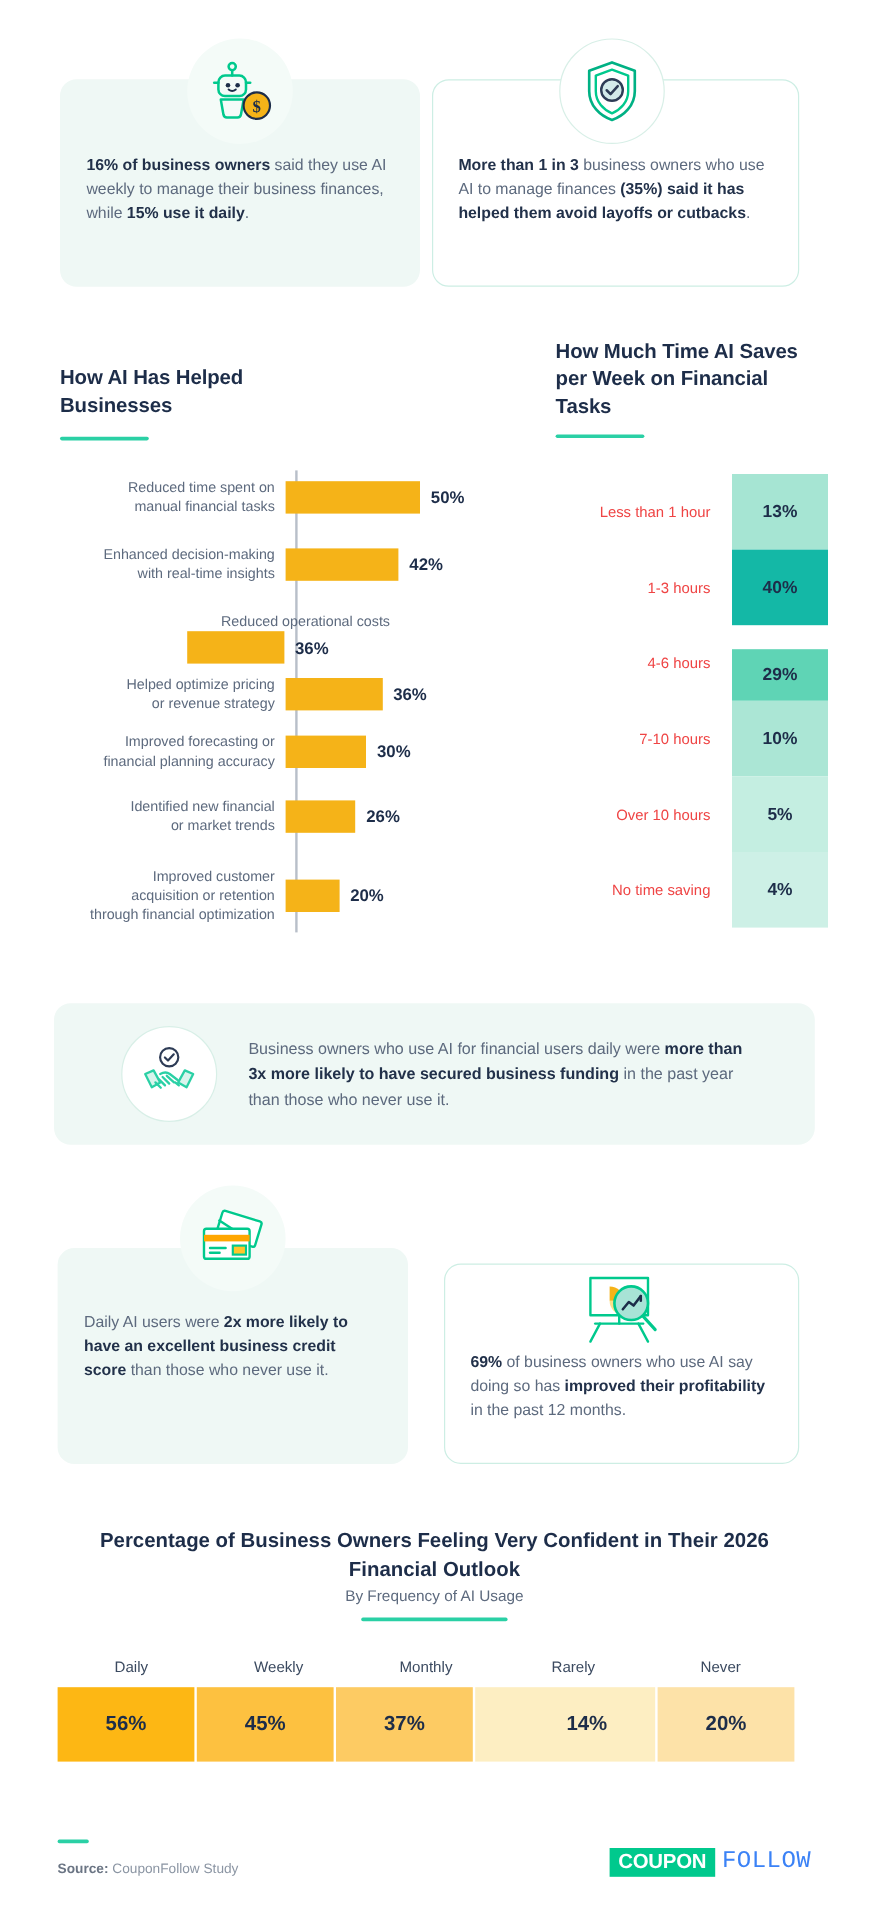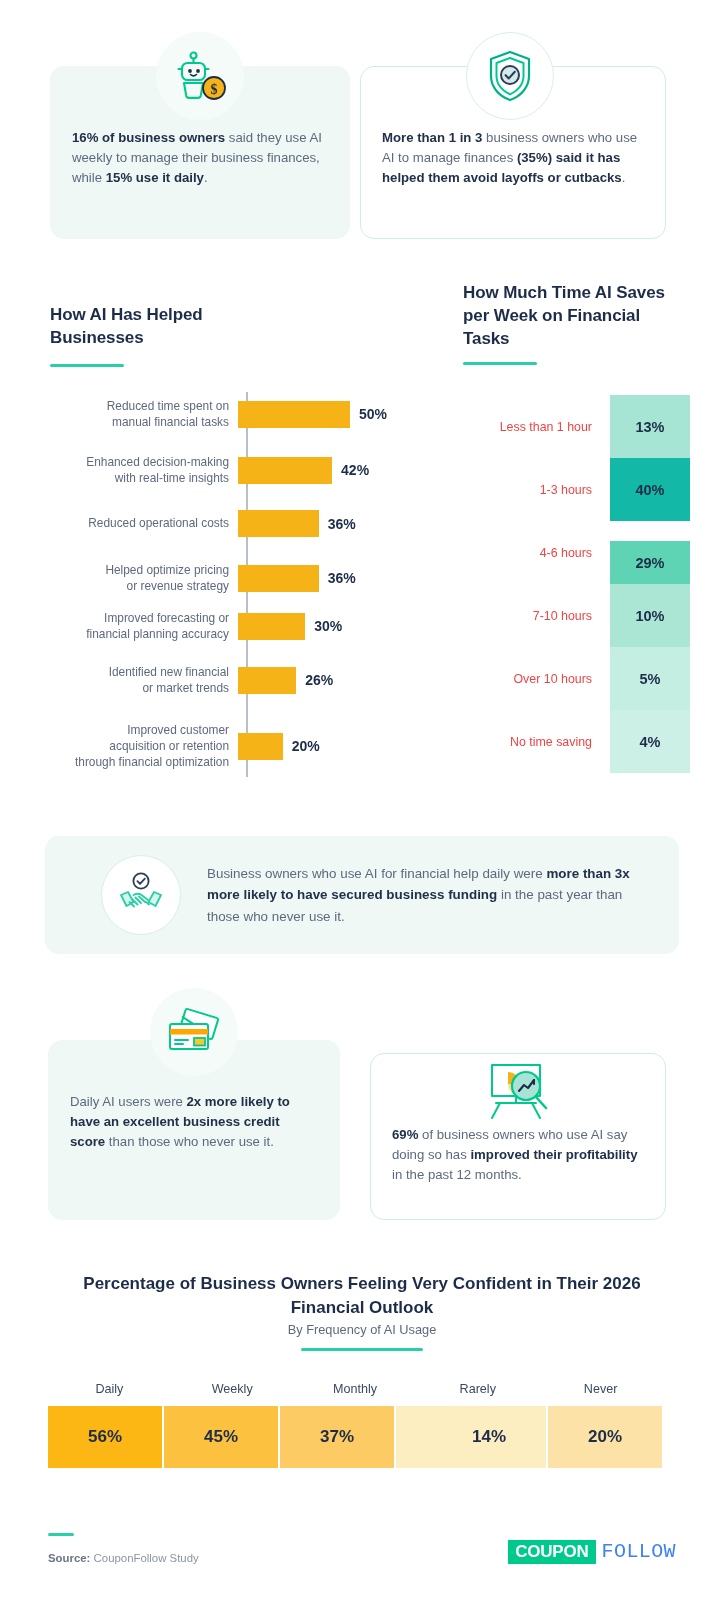--- a/index.html
+++ b/index.html
@@ -206,21 +206,21 @@
         <div class="brow" style="top: 62px;">
           <div class="blabel">
             <div>Enhanced decision-making</div>
             <div>with real-time insights</div>
           </div>
           <div class="bwrap">
             <div class="bar" style="width: 94.08px; background: rgb(245, 179, 24);"></div>
             <div class="bval">42%</div>
           </div>
         </div>
-        <div class="brow" style="top: 118px;">
+        <div class="brow" style="top: 118px; flex-direction: column;">
           <div class="blabel">
             <div>Reduced operational costs</div>
           </div>
           <div class="bwrap">
             <div class="bar" style="width: 80.64px; background: rgb(245, 179, 24);"></div>
             <div class="bval">36%</div>
           </div>
         </div>
         <div class="brow" style="top: 170px;">
           <div class="blabel">
@@ -303,21 +303,21 @@
           <path d="M45 24 L38 21 L32.5 31 L39.5 35 Z" fill="#d9f4ec"></path>
           <path d="M17.5 24 q4.5 -2.5 8 0 l6.5 5"></path>
           <path d="M13.5 31 l4.5 4.5"></path>
           <path d="M16.5 28.5 l5 5"></path>
           <path d="M19.5 26.5 l5.5 5.5"></path>
           <path d="M23 25.5 l6 5.5"></path>
           <path d="M30 31 l3 2.5"></path>
         </g>
       </svg>
     </div>
-    <div class="banner-text"><span>Business owners who use AI for financial help daily were </span><b>more than 3x more likely to have secured business funding</b><span> in the past year than those who never use it.</span></div>
+    <div class="banner-text"><span>Business owners who use AI for financial users daily were </span><b>more than 3x more likely to have secured business funding</b><span> in the past year than those who never use it.</span></div>
   </div>
 
   <div class="mid-mint"></div>
   <div class="mid-outline"></div>
 
   <div class="icon-bubble soft" style="left:150px; top:988px;">
     <svg width="60" height="50" viewBox="0 0 60 50">
       <g fill="none" stroke="#00c98d" stroke-width="2" stroke-linejoin="round" stroke-linecap="round">
         <rect x="18" y="6" width="34" height="22" rx="2" transform="rotate(17 35 17)" fill="#ffffff"></rect>
         <line x1="17" y1="14" x2="45" y2="22" transform="rotate(17 31 18)"></line>

